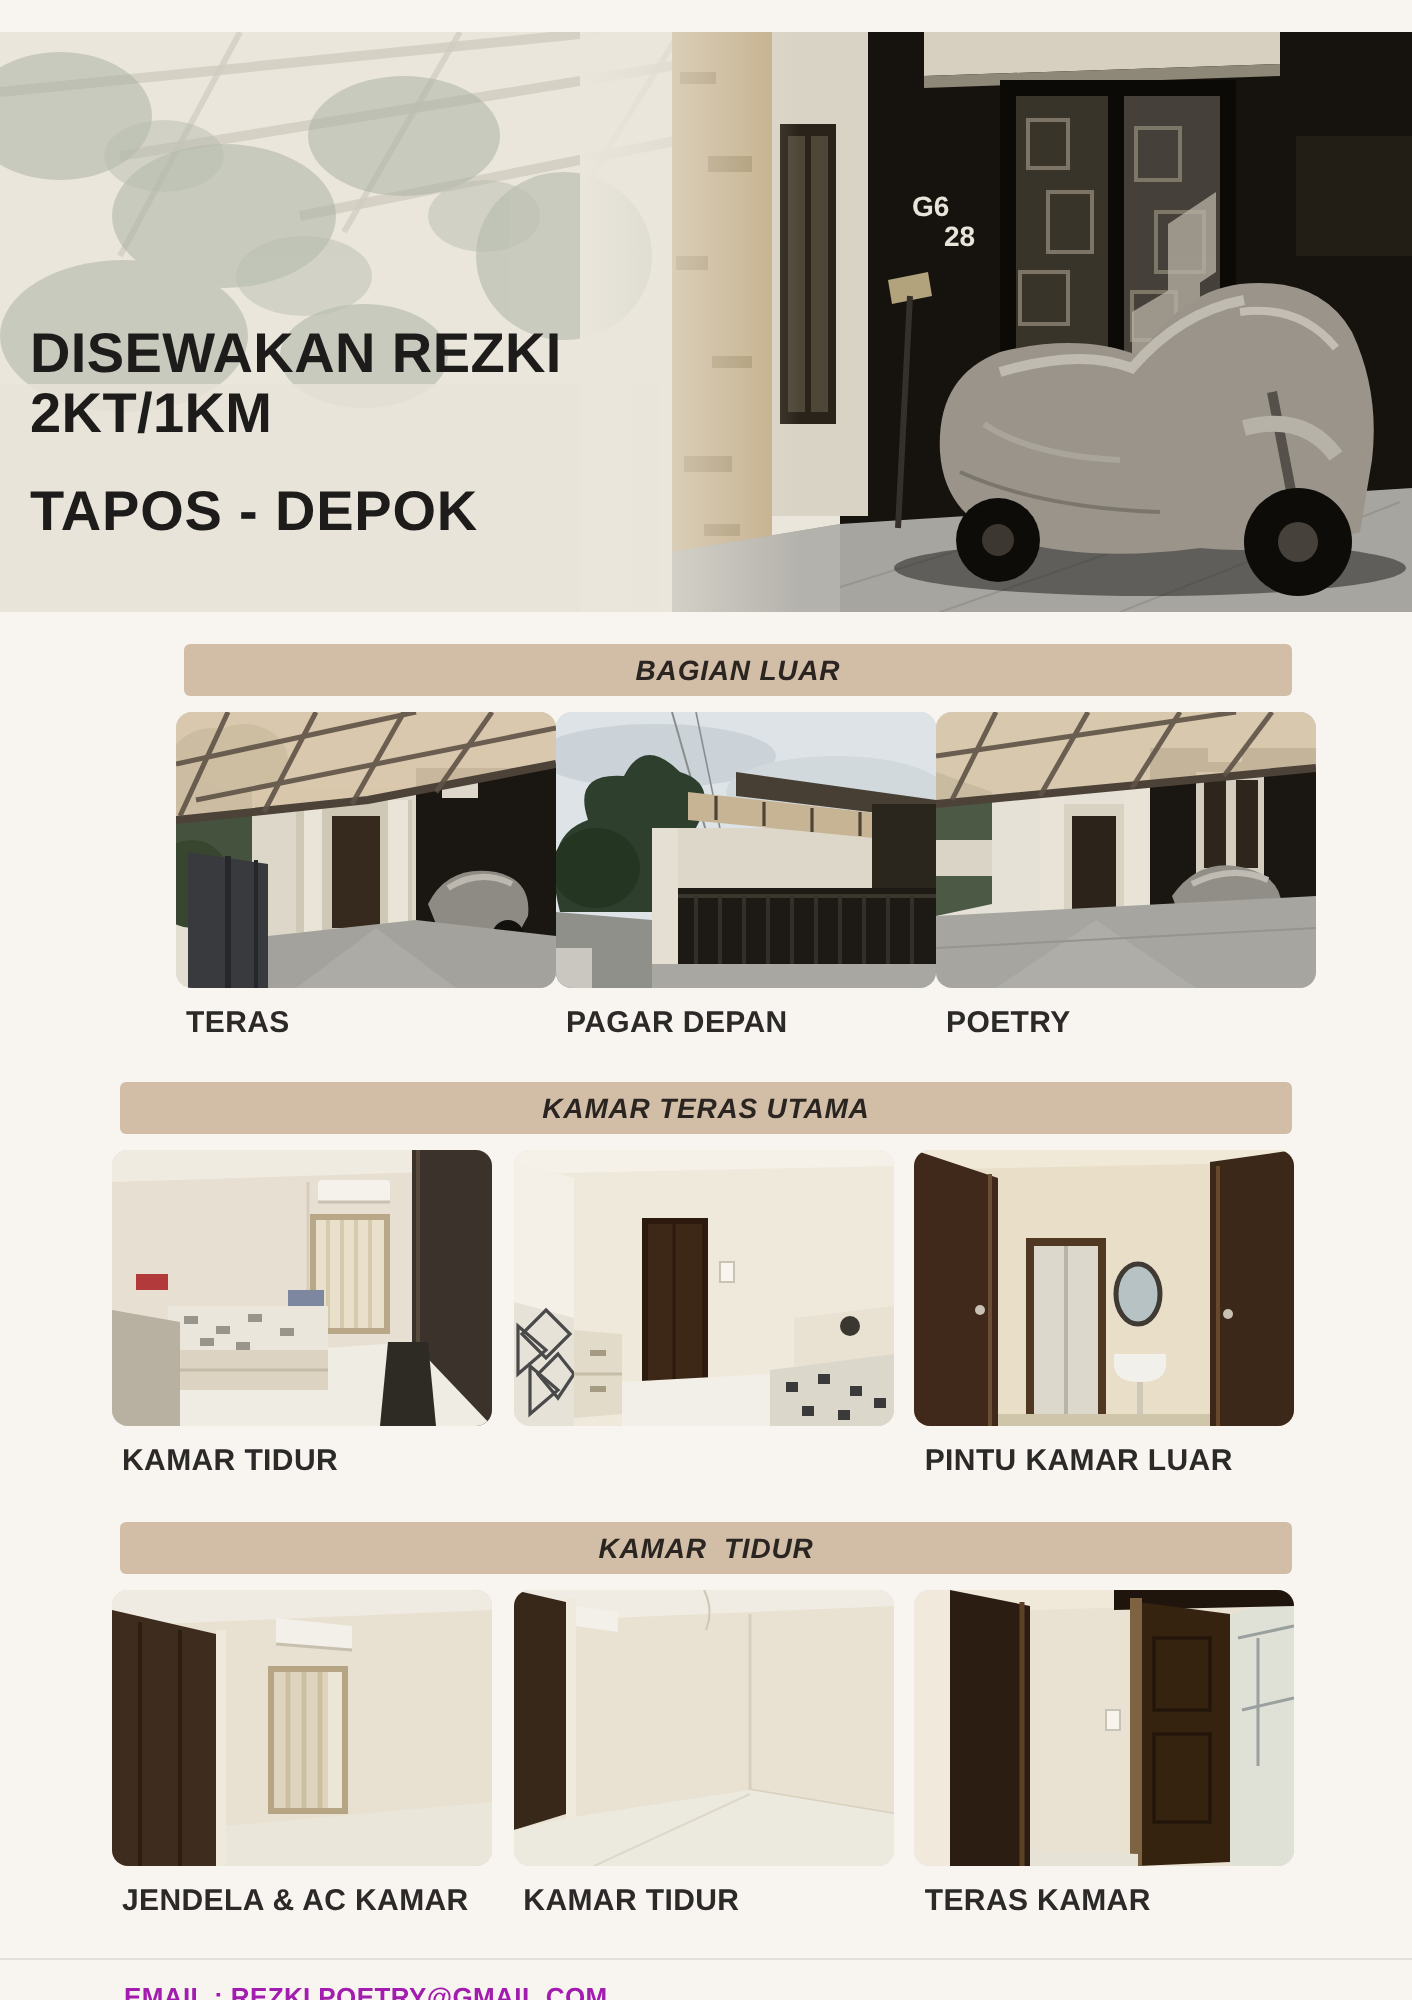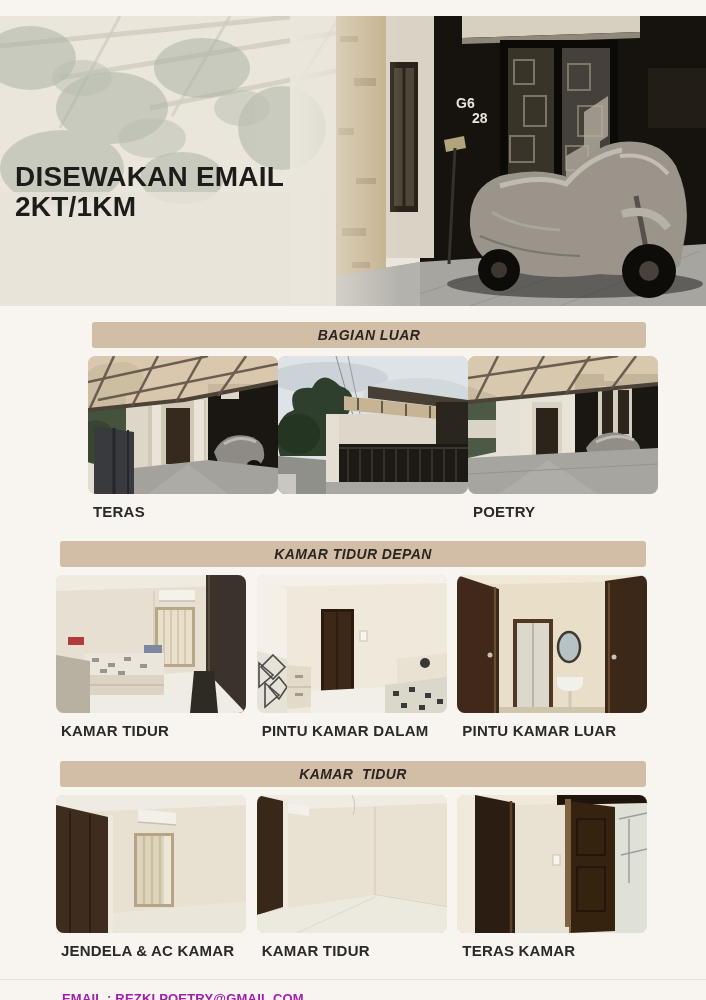--- a/index.html
+++ b/index.html
@@ -146,23 +146,24 @@
       <path d="M622,198 Q652,190 668,212" stroke="#b7b2a8" stroke-width="8" fill="none"></path>
       <circle cx="499" cy="254" r="21" fill="#0e0c09"></circle>
       <circle cx="499" cy="254" r="8" fill="#3c3831"></circle>
       <circle cx="649" cy="255" r="27" fill="#0e0c09"></circle>
       <circle cx="649" cy="255" r="10" fill="#46413a"></circle>
 
       <rect x="290" y="0" width="110" height="290" fill="url(#fadeL)"></rect>
     </svg>
 
     <div class="hero-title">
-      <div>DISEWAKAN EMAIL</div>
+      <div>DISEWAKAN REZKI</div>
       <div>2KT/1KM</div>
     </div>
+    <div class="hero-sub">TAPOS - DEPOK</div>
   </div>
 
   <div class="section-1">
     <div class="banner">
       <span>BAGIAN LUAR</span>
     </div>
     <div class="photo-row">
 
       <figure class="photo-card">
         <div class="photo-frame">
@@ -235,20 +236,21 @@
               <line x1="154" y1="92" x2="154" y2="128"></line>
               <line x1="166" y1="92" x2="166" y2="128"></line>
               <line x1="178" y1="92" x2="178" y2="128"></line>
             </g>
             <rect x="48" y="58" width="13" height="72" fill="#e4dfd2"></rect>
             <rect y="126" width="190" height="12" fill="#a8a7a1"></rect>
             <polygon points="0,100 48,104 48,138 0,138" fill="#8e9089"></polygon>
             <rect x="0" y="118" width="18" height="20" fill="#c9c7c0"></rect>
           </svg>
         </div>
+        <figcaption class="photo-label">PAGAR DEPAN</figcaption>
       </figure>
 
       <figure class="photo-card">
         <div class="photo-frame">
           <svg viewBox="0 0 190 138" preserveAspectRatio="none">
             <rect width="190" height="138" fill="#e5e1d6"></rect>
             <polygon points="0,30 28,40 28,96 0,102" fill="#4c5a45"></polygon>
             <rect x="0" y="64" width="28" height="18" fill="#d9d4c6"></rect>
             <rect x="52" y="24" width="12" height="90" fill="#e8e3d6"></rect>
             <rect x="94" y="20" width="13" height="94" fill="#e8e3d6"></rect>
@@ -277,21 +279,21 @@
           </svg>
         </div>
         <figcaption class="photo-label">POETRY</figcaption>
       </figure>
 
     </div>
   </div>
 
   <div class="section-2">
     <div class="banner">
-      <span>KAMAR TIDUR DEPAN</span>
+      <span>KAMAR TERAS UTAMA</span>
     </div>
     <div class="photo-row">
 
       <figure class="photo-card">
         <div class="photo-frame">
           <svg viewBox="0 0 190 138" preserveAspectRatio="none">
             <rect width="190" height="138" fill="#e7dfd1"></rect>
             <polygon points="0,0 190,0 190,10 0,16" fill="#f0ebe1"></polygon>
             <line x1="98" y1="16" x2="98" y2="94" stroke="#d6cdbc" stroke-width="1.5"></line>
             <rect x="103" y="15" width="36" height="11" rx="2" fill="#f5f2eb"></rect>
@@ -355,21 +357,20 @@
               <rect x="136" y="116" width="6" height="5"></rect>
               <rect x="152" y="112" width="6" height="5"></rect>
               <rect x="168" y="118" width="6" height="5"></rect>
               <rect x="144" y="128" width="6" height="5"></rect>
               <rect x="162" y="130" width="6" height="5"></rect>
               <rect x="180" y="124" width="6" height="5"></rect>
             </g>
             <polygon points="54,116 128,112 128,138 54,138" fill="#f2efe8"></polygon>
           </svg>
         </div>
-        <figcaption class="photo-label">PINTU KAMAR DALAM</figcaption>
       </figure>
 
       <figure class="photo-card">
         <div class="photo-frame">
           <svg viewBox="0 0 190 138" preserveAspectRatio="none">
             <rect width="190" height="138" fill="#e9dfc9"></rect>
             <polygon points="0,0 190,0 190,6 0,10" fill="#f0e9d8"></polygon>
             <rect x="56" y="44" width="40" height="92" fill="#503823"></rect>
             <rect x="60" y="48" width="32" height="88" fill="#dcd8cc"></rect>
             <line x1="76" y1="48" x2="76" y2="136" stroke="#b9b4a6" stroke-width="2"></line>

